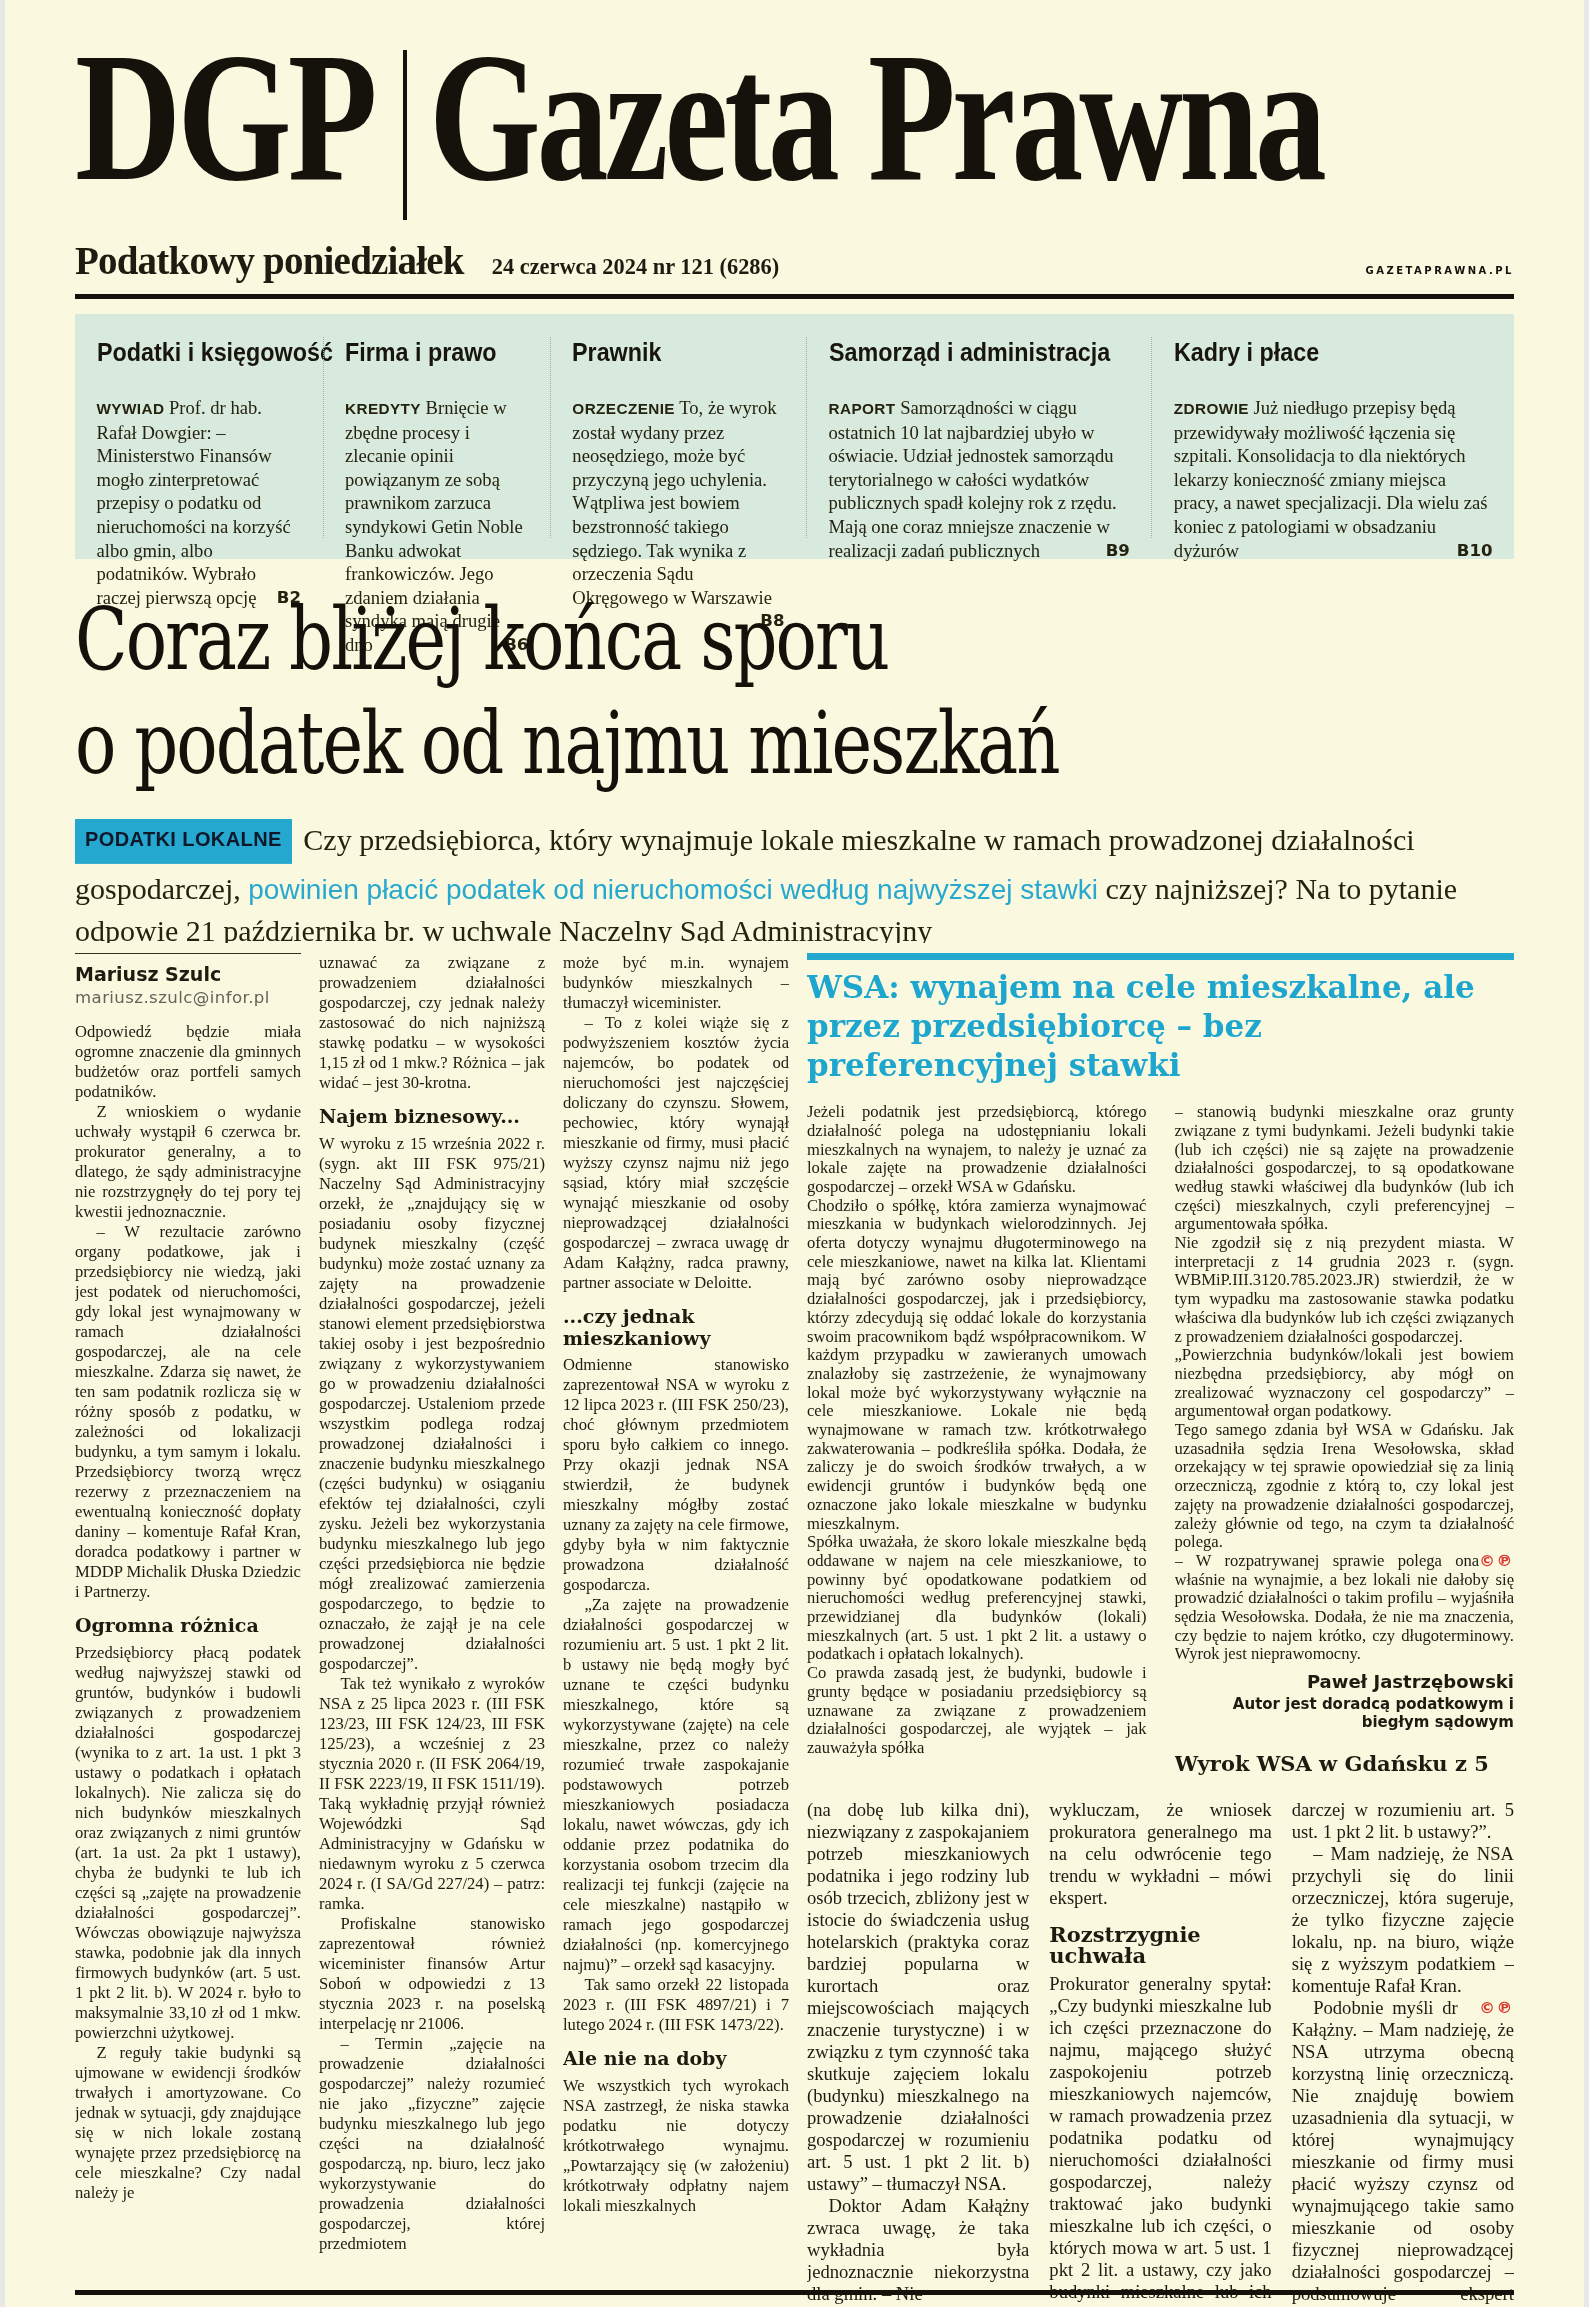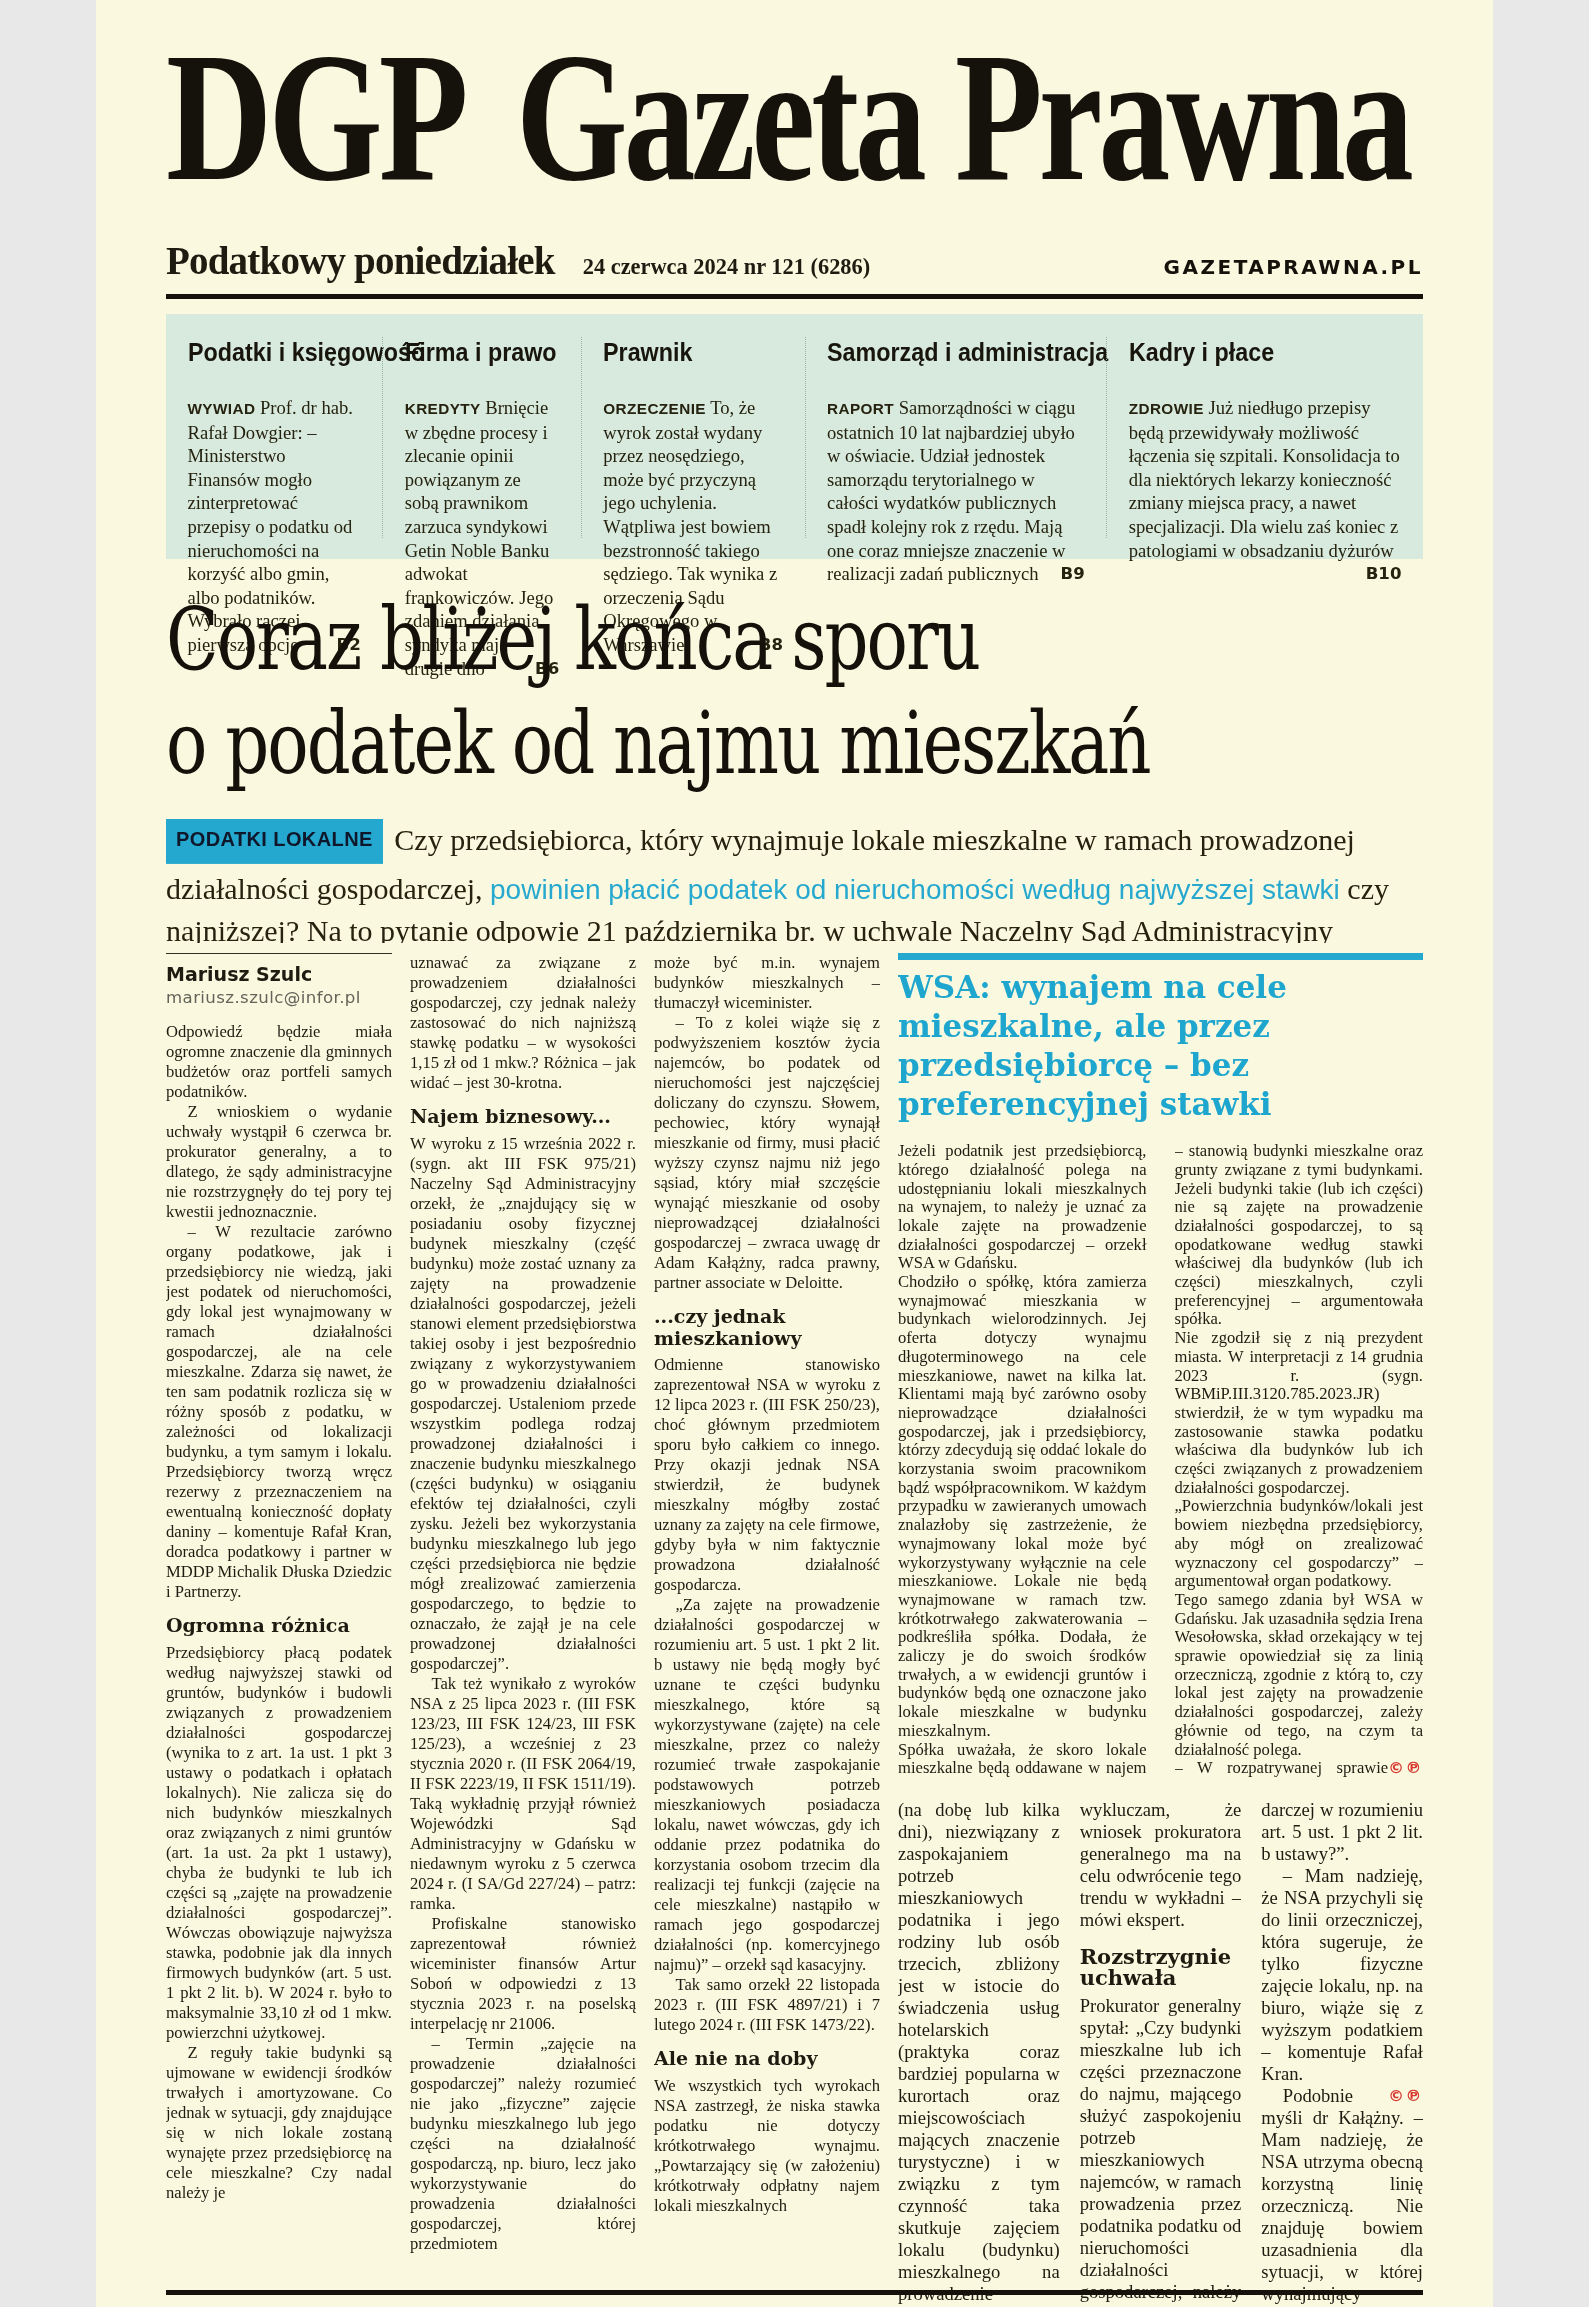--- a/index.html
+++ b/index.html
@@ -1,34 +1,34 @@
 <!DOCTYPE html>
 <html lang="pl" style="font-size:13.2px"><head>
 <meta charset="utf-8">
 <style>
   * { margin:0; padding:0; box-sizing:border-box; }
   html,body { background:#e8e8e8; }
   .page {
-    position:relative; width:1397px; height:2307px; margin:0 auto;
+    position:relative; width:1579px; height:2307px; margin:0 auto;
     background:#FAF9E0; color:#1E1B10; overflow:hidden;
     font-family:"Liberation Serif", serif;
   }
   
   .masthead { padding:21.5px 70px 0 70px; }
   .logo-row { display:flex; align-items:flex-end; height:175px; }
   .logo-block { font-family:"Liberation Serif", serif; font-weight:bold; font-size:184px; line-height:0.86; letter-spacing:-5px; color:#14120A; white-space:nowrap; }
   .logo-a-wrap { width:320px; overflow:visible; }
   .logo-a { display:inline-block; transform:scaleX(.80); transform-origin:left bottom; }
   .logo-divider { width:3.3px; height:170px; background:#14120A; margin:0 0 -23px 8.3px; }
   .logo-b-wrap { width:977px; overflow:visible; margin-left:22px; }
   .logo-b { display:inline-block; transform:scaleX(.78); transform-origin:left bottom; }
   .sub-row { display:flex; align-items:baseline; margin-top:41px; }
   .edition { font-family:"Liberation Serif", serif; font-weight:bold; font-size:39px; letter-spacing:-0.8px; }
   .issue   { font-family:"Liberation Serif", serif; font-weight:bold; font-size:22.4px; margin-left:28px; }
-  .site    { font-family:"DejaVu Sans", sans-serif; font-weight:bold; font-size:20px; letter-spacing:2.5px; margin-left:auto; color:#14120A; }
+  .site    { font-family:"DejaVu Sans", sans-serif; font-weight:bold; font-size:10px; letter-spacing:2.5px; margin-left:auto; color:#14120A; }
   .rule-thick { height:5px; background:#14120A; margin:11.6px 70px 0 70px; }
   
   .panel { margin:15px 70px 0 70px; background:#D8EADD; display:flex; padding:23px 0 21.5px 0; height:245px; }
   .sec { padding:0 21.5px; position:relative; }
   .sec + .sec { border-left:1.7px dotted #9BB3A5; }
   .sec-1{width:17.2%;} .sec-2{width:15.8%;} .sec-3{width:17.8%;} .sec-4{width:24.0%;} .sec-5{width:25.2%;}
   .sec-title-wrap { white-space:nowrap; overflow:visible; }
   .sec-title { display:inline-block; font-family:"Liberation Sans", sans-serif; font-weight:bold; font-size:26.5px; color:#17150C; transform:scaleX(.88); transform-origin:left top; }
   .sec-text { margin-top:28px; font-size:18.6px; line-height:23.6px; color:#25220F; }
   .kicker { font-family:"Liberation Sans", sans-serif; font-weight:bold; font-size:15.3px; letter-spacing:0.4px; }

